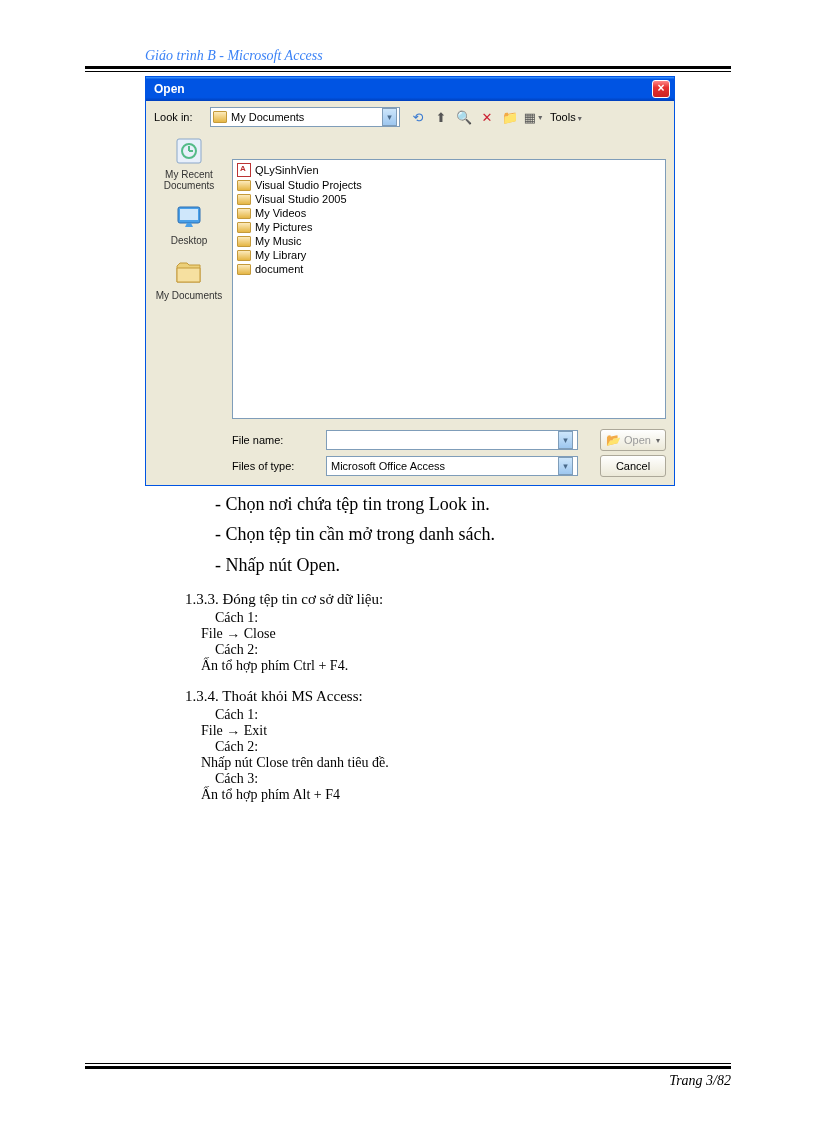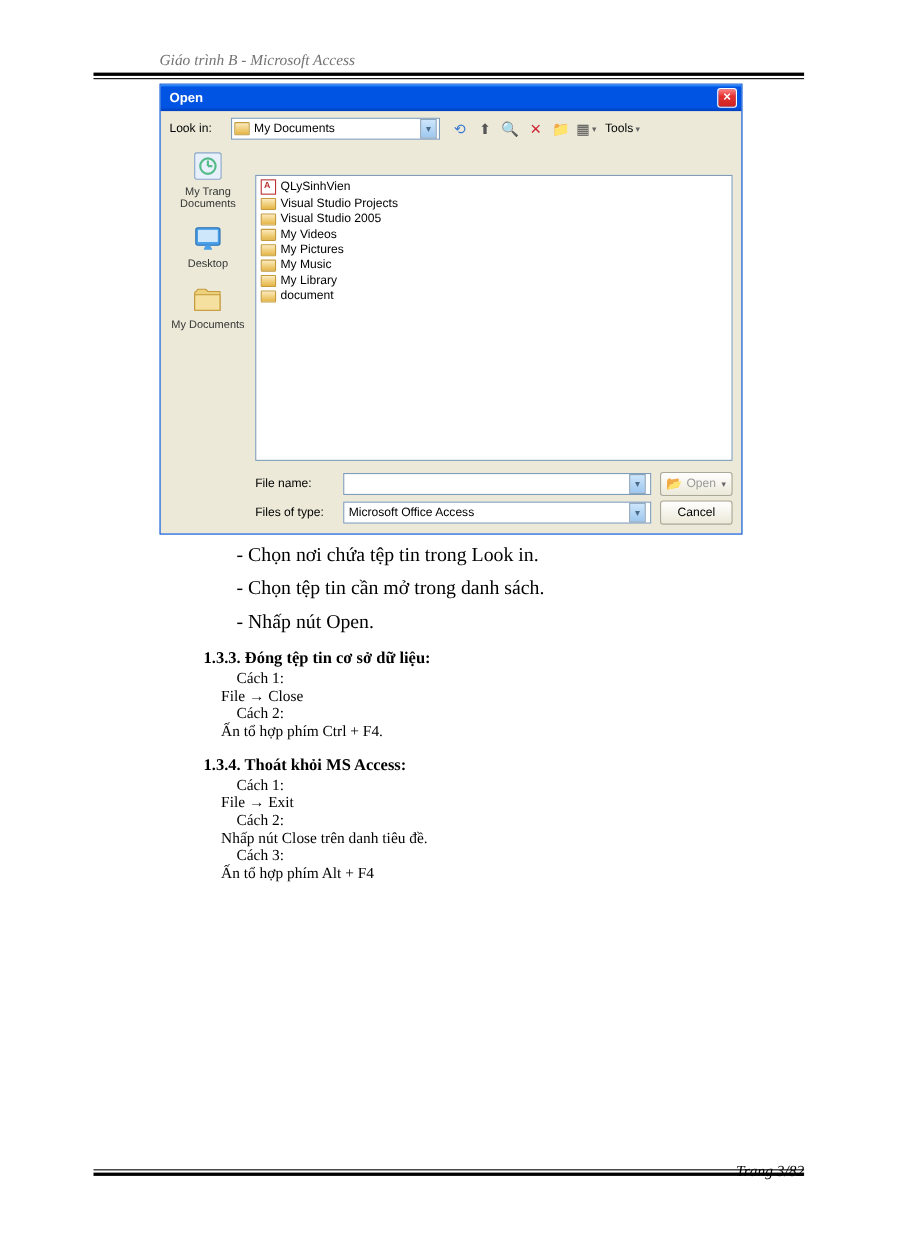--- a/index.html
+++ b/index.html
@@ -12,21 +12,21 @@
     position: relative;
   }
   .page {
     padding: 48px 85px 40px 85px;
     position: relative;
     height: 100%;
   }
   .header {
     font-style: italic;
     font-size: 14px;
-    color: #737373;
+    color: #3b82f6;
     margin-left: 60px;
     margin-bottom: 2px;
   }
   .header-rule {
     border-top: 3px solid #000;
     border-bottom: 1px solid #000;
     height: 6px;
     margin-bottom: 4px;
   }
   
@@ -158,21 +158,21 @@
     content:"A"; color:#b33; font-size:8px; font-weight:bold;
     position:absolute; left:2px; top:0;
   }
   .ficon-folder {
     width: 14px; height: 11px;
     background: linear-gradient(#fceabb,#e5b645);
     border: 1px solid #c49a3a;
     border-radius: 1px;
   }
   .bottom-rows { margin-top: 6px; }
-  .brow { display: flex; align-items: center; gap: 8px; margin-top: 4px; }
+  .brow { display: flex; align-items: center; gap: 22px; margin-top: 4px; }
   .brow .blbl { width: 72px; font-size: 11px; }
   .binput {
     flex: 1; height: 20px;
     border: 1px solid #7f9db9;
     background: #fff;
     display: flex; align-items: center; padding: 0 4px;
   }
   .bbtn {
     width: 66px; height: 22px;
     border: 1px solid #aca899;
@@ -186,42 +186,42 @@
   .open-folder-ico { color: #c49a3a; font-size: 12px; }
   .down-caret { font-size: 8px; color: #666; margin-left:2px;}
   
   .doc-text {
     font-size: 18px;
     margin-left: 130px;
     margin-top: 6px;
     line-height: 1.35;
   }
   .heading {
-    font-weight: bold;
+    font-weight: normal;
     font-size: 15px;
     margin-left: 100px;
     margin-top: 14px;
     margin-bottom: 2px;
   }
   .indent1 { margin-left: 130px; font-size: 14px; }
   .indent2 { margin-left: 116px; font-size: 14px; }
   .footer-rules {
     position: absolute;
     left: 85px; right: 85px;
     bottom: 54px;
   }
   .footer-rule {
     border-top: 1px solid #000;
     border-bottom: 3px solid #000;
     height: 6px;
   }
   .footer {
     position: absolute;
     right: 85px;
-    bottom: 49px;
+    bottom: 34px;
     font-style: italic;
     font-size: 14px;
   }
 </style>
 </head>
 <body>
 
 <div class="page">
   <div class="header">Giáo trình B - Microsoft Access</div>
   <div class="header-rule"></div>
@@ -255,21 +255,21 @@
       <div class="places">
         <div class="place">
           <div class="place-icon">
             <svg width="30" height="30" viewBox="0 0 30 30">
                 <rect x="3" y="3" width="24" height="24" rx="2" fill="#e8f0fb" stroke="#8aa7c9"></rect>
                 <circle cx="15" cy="15" r="7" fill="none" stroke="#5b8" stroke-width="2"></circle>
                 <line x1="15" y1="15" x2="15" y2="10" stroke="#5b8" stroke-width="2"></line>
                 <line x1="15" y1="15" x2="19" y2="15" stroke="#5b8" stroke-width="2"></line>
               </svg>
           </div>
-          <span>My Trang Documents</span>
+          <span>My Recent Documents</span>
         </div>
         <div class="place">
           <div class="place-icon">
             <svg width="30" height="30" viewBox="0 0 30 30">
                 <rect x="4" y="5" width="22" height="16" rx="2" fill="#4aa0e8" stroke="#2a6fb3"></rect>
                 <rect x="6" y="7" width="18" height="11" fill="#cfe7fb"></rect>
                 <path d="M13 21h4l2 4h-8z" fill="#4aa0e8"></path>
               </svg>
           </div>
           <span>Desktop</span>

